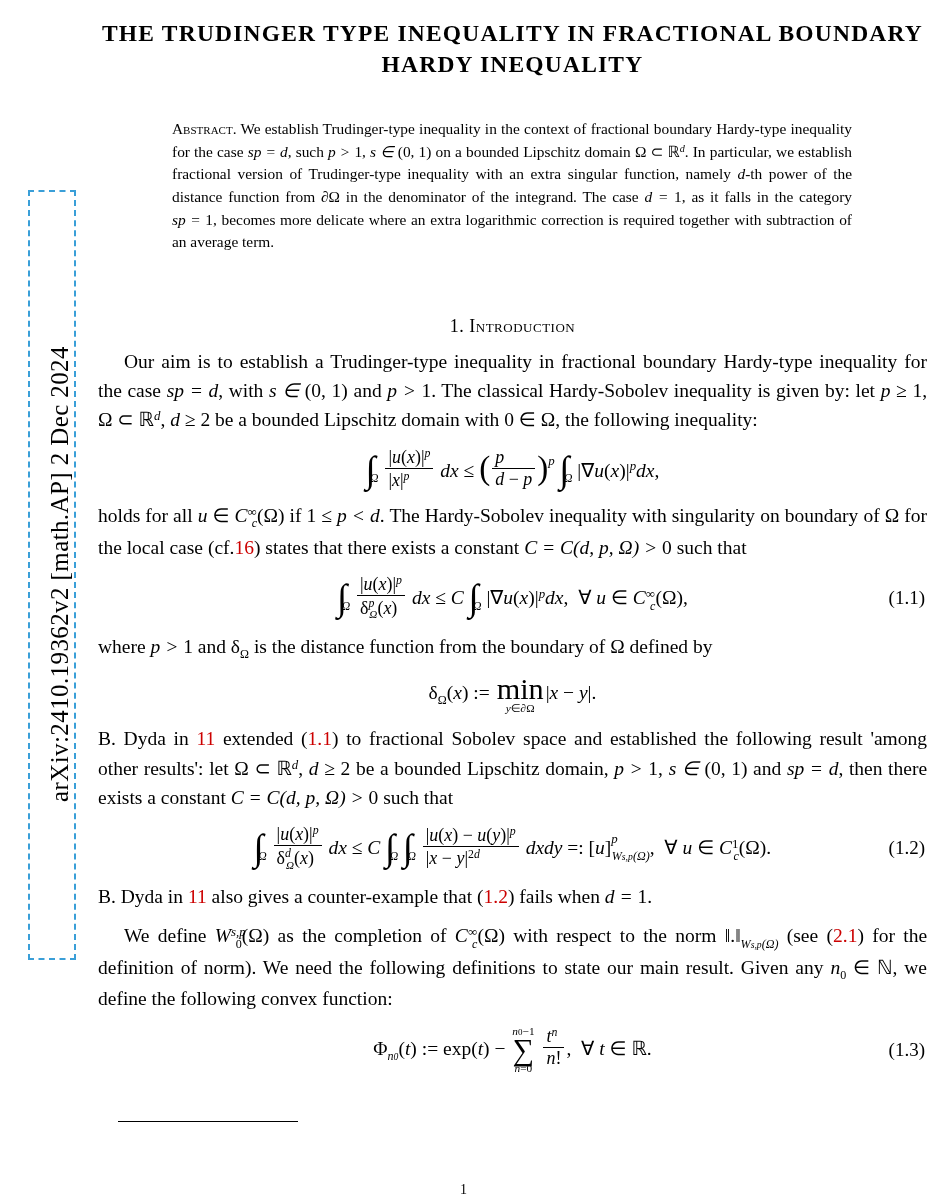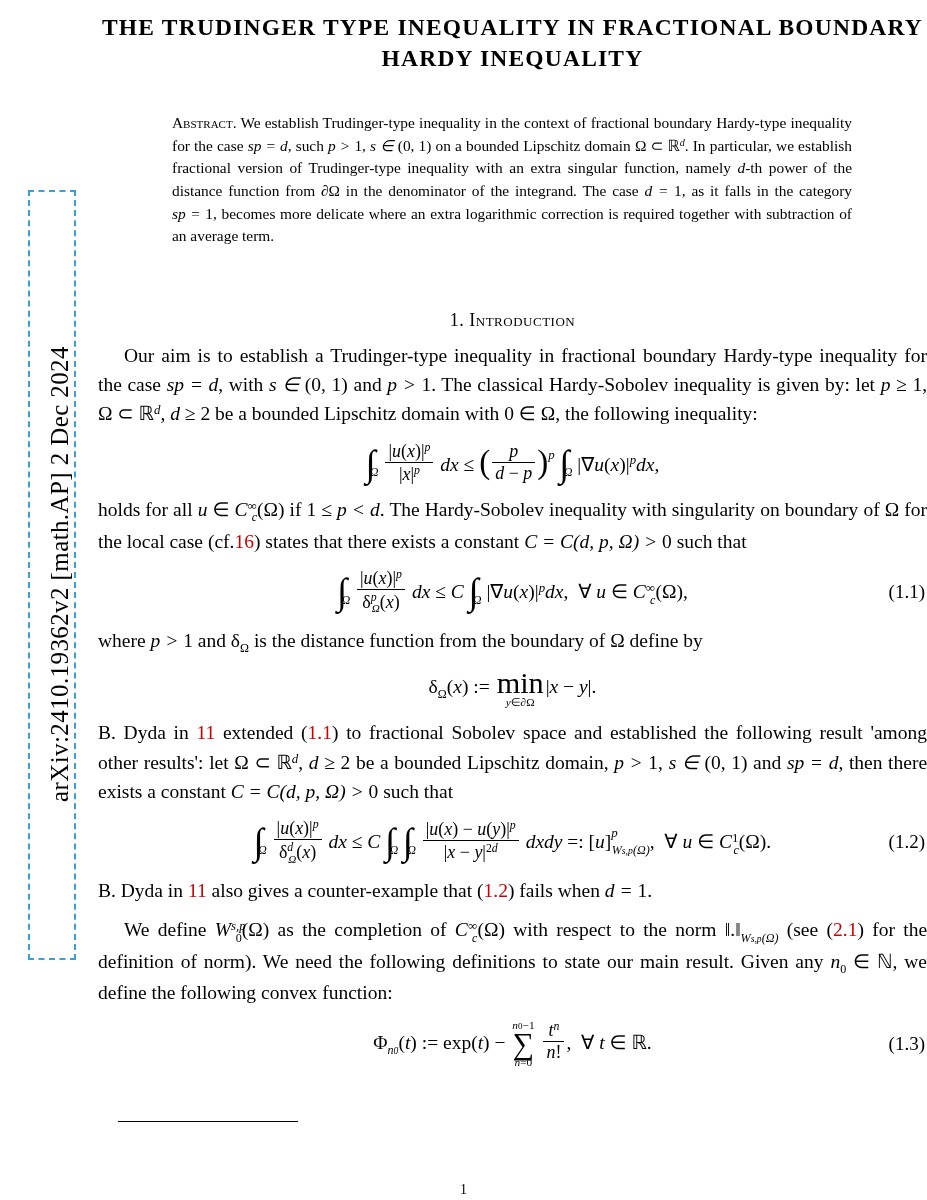--- a/index.html
+++ b/index.html
@@ -58,21 +58,21 @@
     top: 0px;
     width: 829px;
   }
 
   .title {
     text-align: center;
     font-size: 23.5px;
     font-weight: bold;
     letter-spacing: 1.2px;
     line-height: 1.32;
-    margin-top: 12px;
+    margin-top: 18px;
     font-family: "Liberation Serif", serif;
   }
   .authors {
     text-align: center;
     font-size: 17.5px;
     letter-spacing: 0.6px;
     margin-top: 44px;
     font-family: "Liberation Serif", serif;
   }
 
@@ -121,21 +121,21 @@
     font-size: 19px;
   }
   .link-red { color: #cc0000; }
 
   
   .mi { font-family: "Liberation Serif", serif; font-style: italic; }
   .mn { font-style: normal; }
   .frac {
     display: inline-block;
     vertical-align: -0.52em;
-    text-align: center;
+    text-align: left;
     font-size: 0.92em;
     margin: 0 2px;
   }
   .frac .num { display: block; padding: 0 3px; border-bottom: 1.1px solid #000; line-height: 1.18; }
   .frac .den { display: block; padding: 0 3px; line-height: 1.2; }
   .bigint {
     font-size: 1.9em;
     line-height: 0;
     position: relative;
     top: 0.16em;
@@ -275,21 +275,21 @@
       <span class="tag">(1.1)</span>
     </div>
 
     <div class="para noindent">
       <span>where</span>
       <span class="mi">p&nbsp;&gt;&nbsp;<span class="mn">1</span></span>
       <span>and</span>
       <span>δ<span class="sub">Ω</span></span>
       <span>is the distance function from the boundary of</span>
       <span>Ω</span>
-      <span>define by</span>
+      <span>defined by</span>
     </div>
 
     <div class="eq">
       δ<span class="sub">Ω</span>(<span class="mi">x</span>) :=
       <span class="underover">
         <span class="mid">min</span>
         <span class="un"><span class="mi">y</span>∈∂Ω</span>
       </span>|<span class="mi">x</span>&nbsp;−&nbsp;<span class="mi">y</span>|.
     </div>
 

